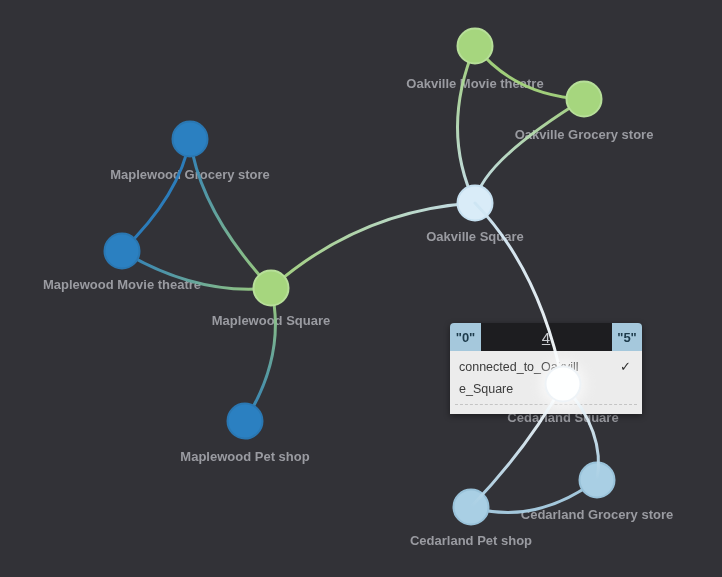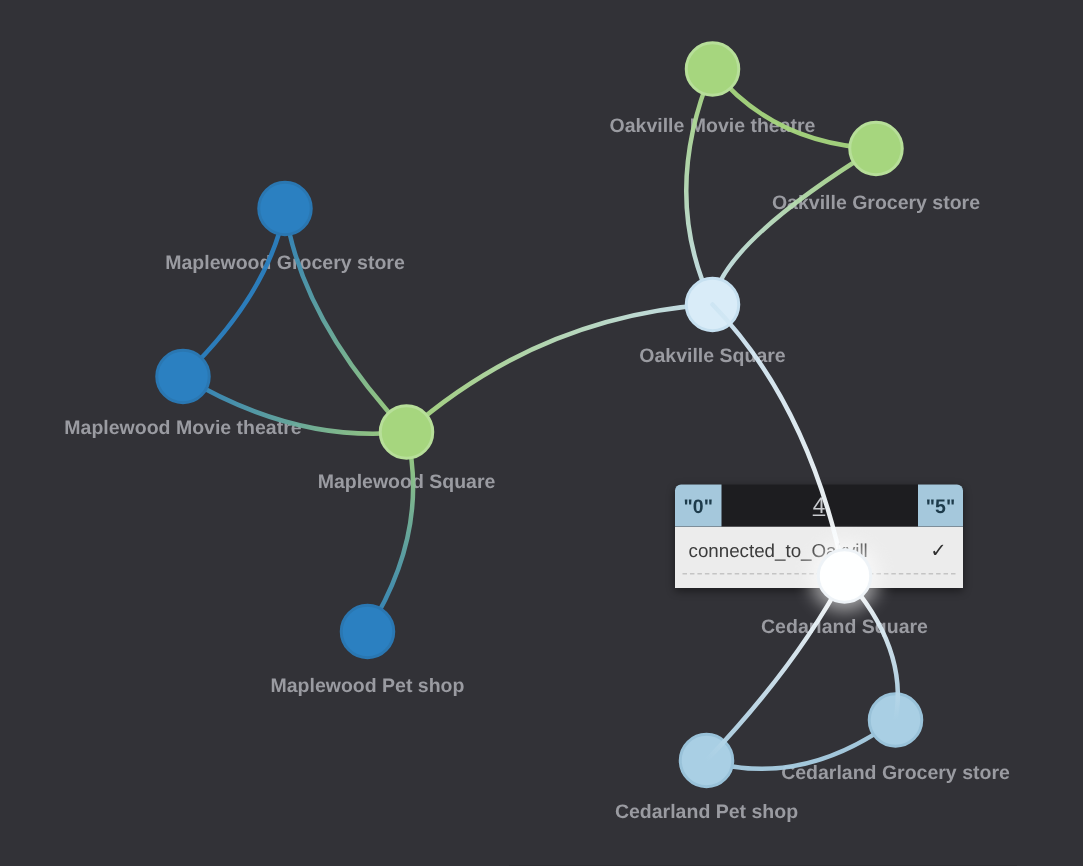--- a/index.html
+++ b/index.html
@@ -170,20 +170,21 @@
 
   <div class="popup">
     <div class="popup-header">
       <span class="badge badge-left">"0"</span>
       <span class="popup-center">4</span>
       <span class="badge badge-right">"5"</span>
     </div>
     <div class="popup-menu">
       <div class="menu-item">
         <div class="menu-item-line">connected_to_Oakvill</div>
+        <div class="menu-item-line">e_Square</div>
         <span class="check">✓</span>
       </div>
       <div class="menu-separator"></div>
     </div>
   </div>
 
   <svg class="graph-layer top" viewBox="0 0 722 577" xmlns="http://www.w3.org/2000/svg">
     <defs>
       <filter id="node-glow" x="-120%" y="-120%" width="340%" height="340%">
         <feGaussianBlur stdDeviation="5.5"></feGaussianBlur>

